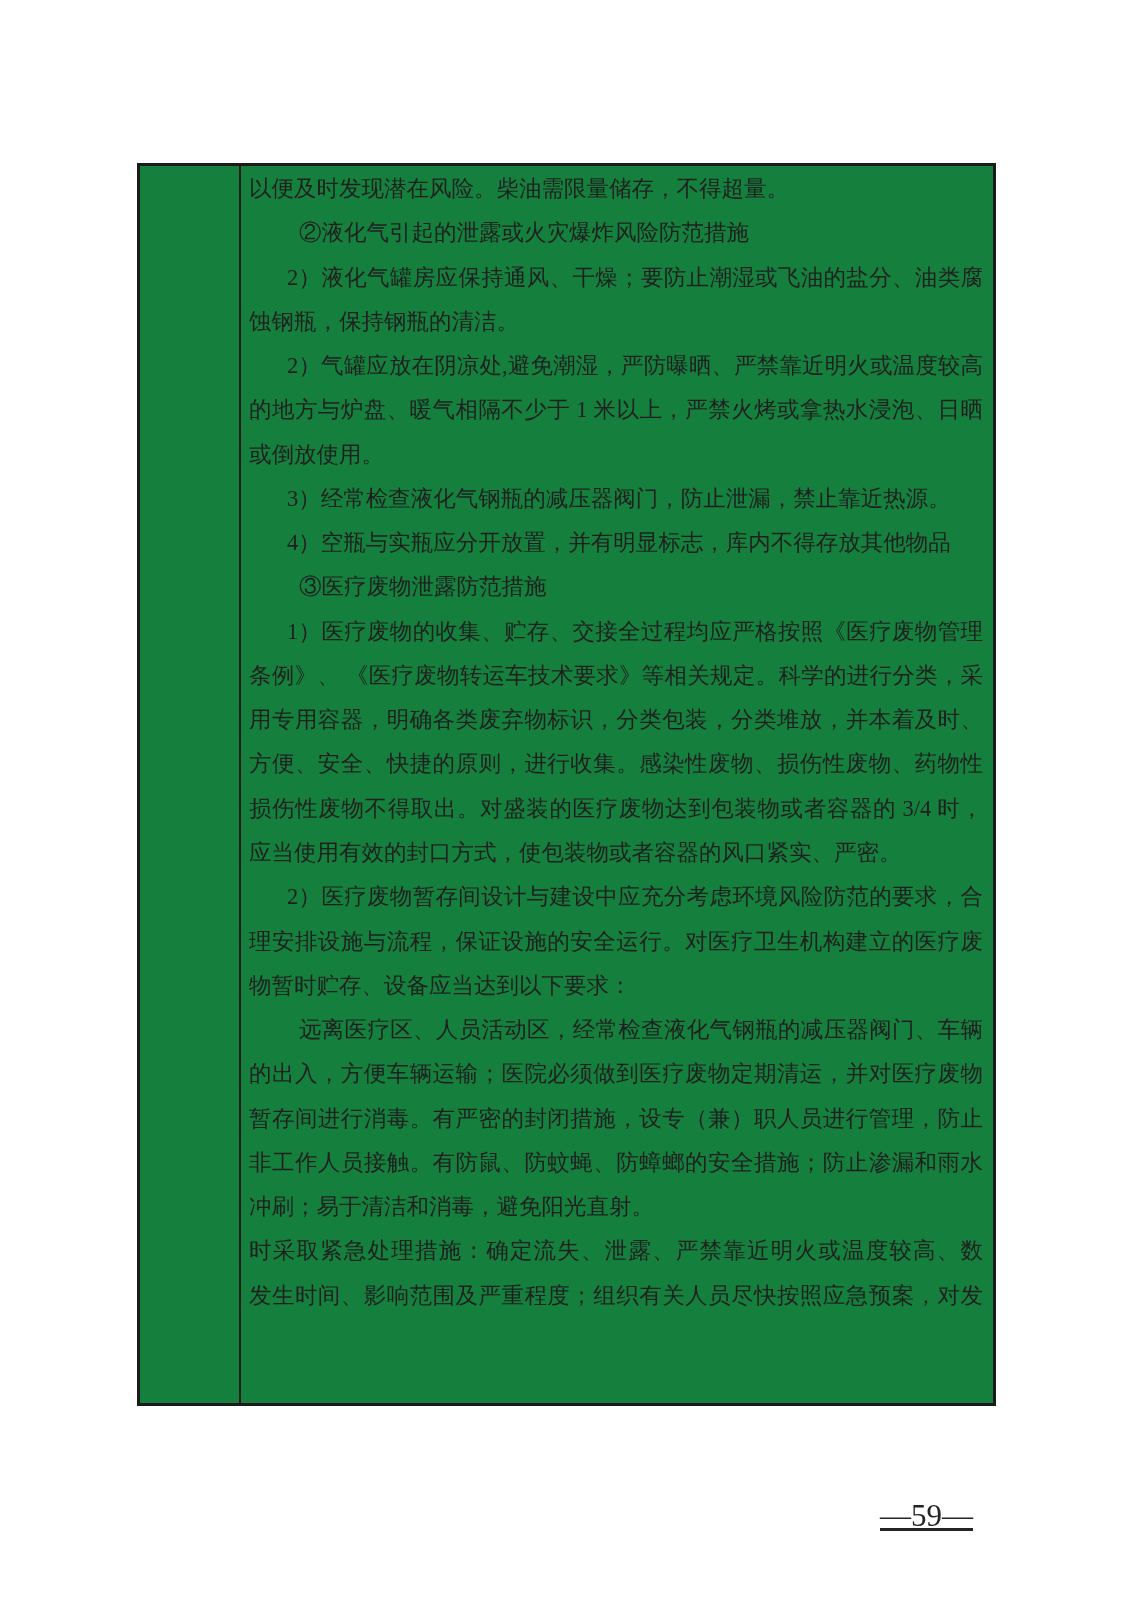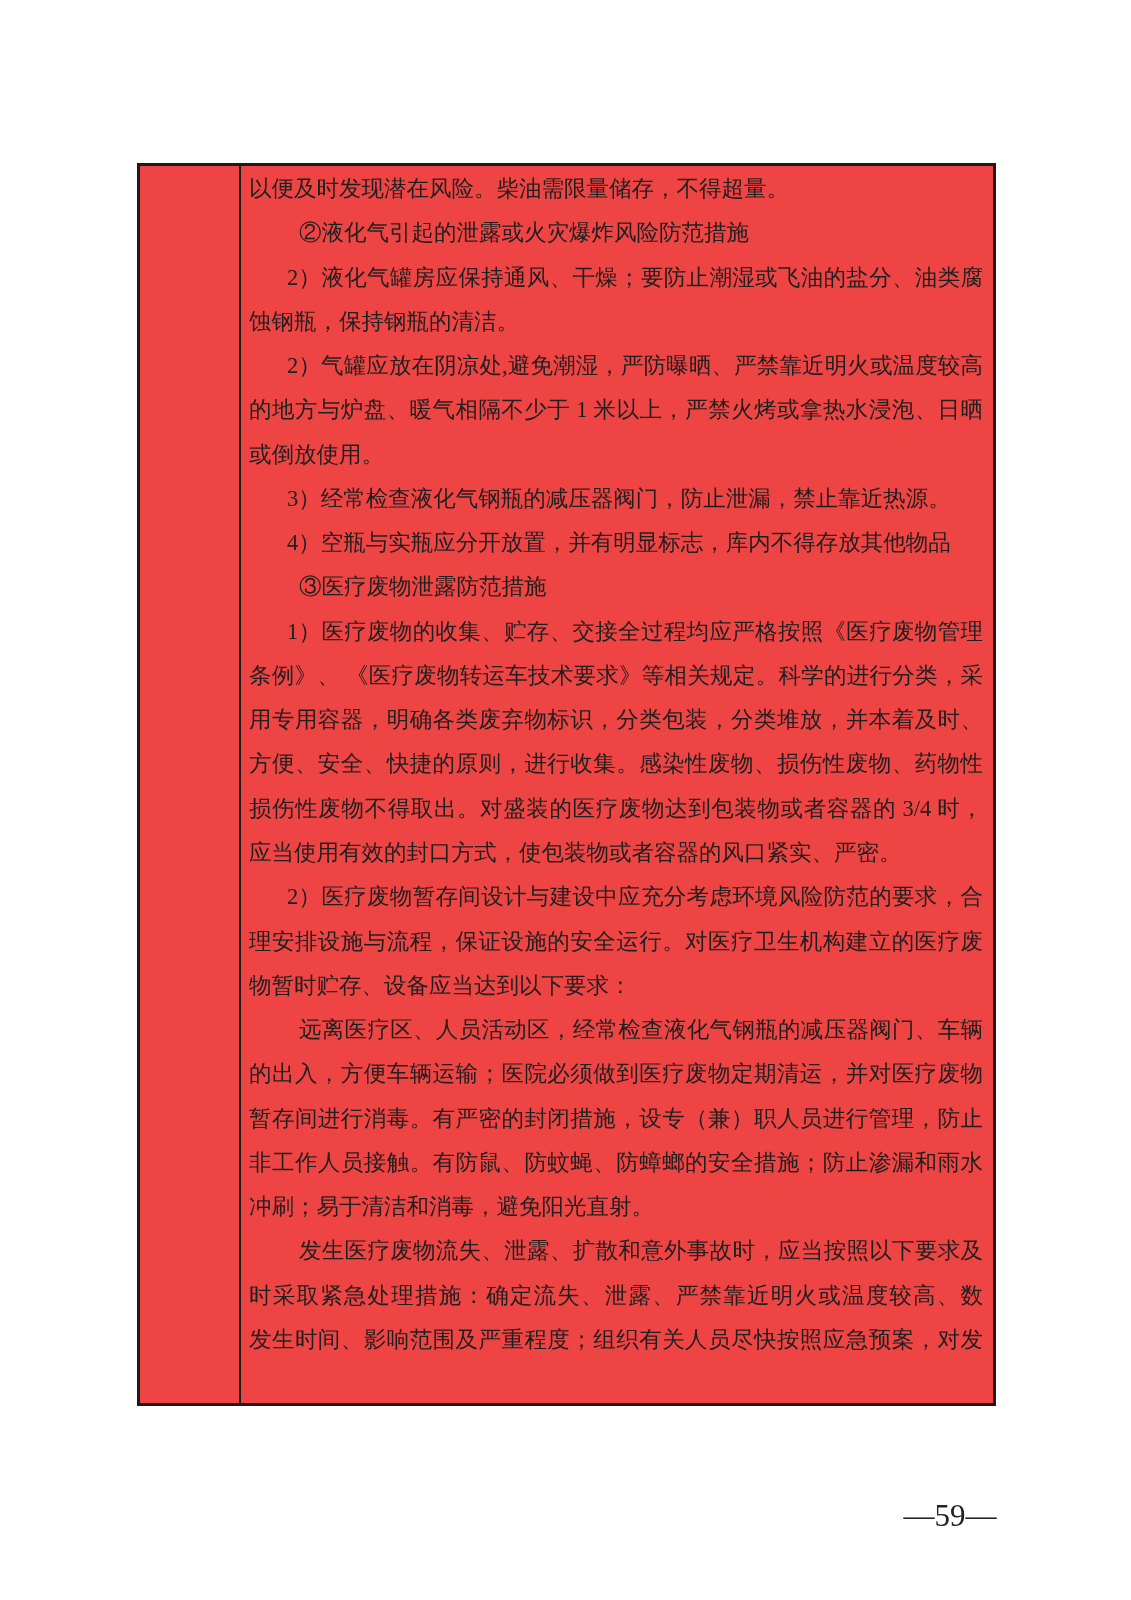--- a/index.html
+++ b/index.html
@@ -17,21 +17,21 @@
     overflow: hidden;
   }
   .doc-table {
     position: absolute;
     left: 137px;
     top: 163px;
     width: 859px;
     height: 1243px;
     border: 3px solid #1b1b1b;
     display: flex;
-    background: #ef4444;
+    background: #15803d;
   }
   .side-cell {
     width: 101px;
     border-right: 2px solid #1b1b1b;
     flex: 0 0 auto;
   }
   .content-cell {
     flex: 1 1 auto;
     padding: 1px 10px 0 8px;
     overflow: hidden;
@@ -51,24 +51,25 @@
   }
   .tline.indent-md { padding-left: 38px; }
   .tline.indent-lg { padding-left: 50px; }
   .page-number {
     position: absolute;
     left: 880px;
     top: 1496px;
     width: 140px;
     height: 40px;
     line-height: 40px;
-    text-align: center;
+    text-align: left;
     font-size: 31px;
     color: #242424;
     letter-spacing: 0px;
+    text-decoration: underline;
   }
 </style>
 </head>
 <body>
 
 <div class="page">
 
   <div class="doc-table">
     <div class="side-cell"></div>
     <div class="content-cell" id="content-cell">
@@ -89,21 +90,20 @@
         <div class="tline justify">损伤性废物不得取出。对盛装的医疗废物达到包装物或者容器的 3/4 时，</div>
         <div class="tline">应当使用有效的封口方式，使包装物或者容器的风口紧实、严密。</div>
         <div class="tline justify indent-md">2）医疗废物暂存间设计与建设中应充分考虑环境风险防范的要求，合</div>
         <div class="tline justify">理安排设施与流程，保证设施的安全运行。对医疗卫生机构建立的医疗废</div>
         <div class="tline">物暂时贮存、设备应当达到以下要求：</div>
         <div class="tline justify indent-lg">远离医疗区、人员活动区，经常检查液化气钢瓶的减压器阀门、车辆</div>
         <div class="tline justify">的出入，方便车辆运输；医院必须做到医疗废物定期清运，并对医疗废物</div>
         <div class="tline justify">暂存间进行消毒。有严密的封闭措施，设专（兼）职人员进行管理，防止</div>
         <div class="tline justify">非工作人员接触。有防鼠、防蚊蝇、防蟑螂的安全措施；防止渗漏和雨水</div>
         <div class="tline">冲刷；易于清洁和消毒，避免阳光直射。</div>
-        <div class="tline justify indent-lg">发生医疗废物流失、泄露、扩散和意外事故时，应当按照以下要求及</div>
         <div class="tline justify">时采取紧急处理措施：确定流失、泄露、严禁靠近明火或温度较高、数量、</div>
         <div class="tline justify">发生时间、影响范围及严重程度；组织有关人员尽快按照应急预案，对发</div>
       </div>
   </div>
 
   <div class="page-number">—59—</div>
 
 </div>
 
 </body></html>

